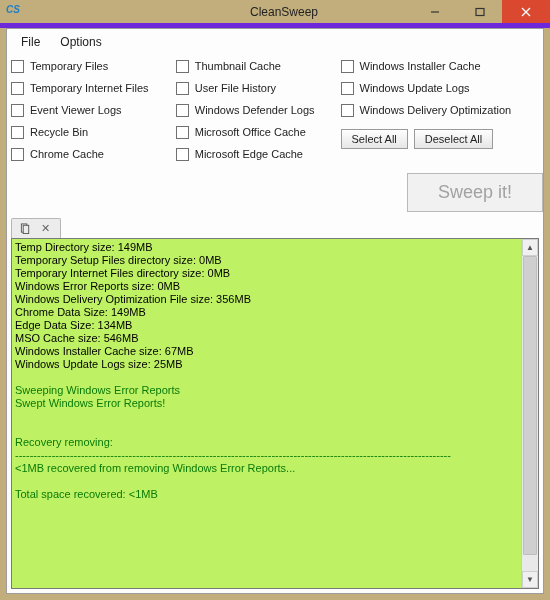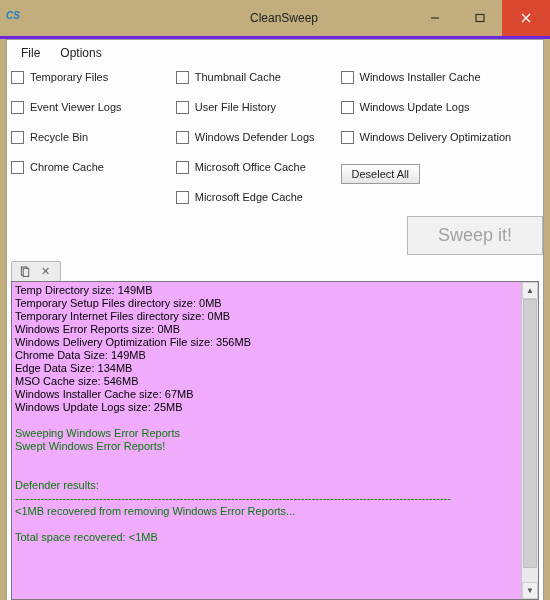--- a/index.html
+++ b/index.html
@@ -7,26 +7,26 @@
     margin: 0;
     padding: 0;
     width: 550px;
     height: 600px;
     background: #c1ae7c;
     font-family: "Segoe UI", Tahoma, sans-serif;
     font-size: 11px;
     overflow: hidden;
   }
   .titlebar {
-    height: 39px;
+    height: 28px;
     background: #c1ae7c;
     display: flex;
     align-items: center;
     position: relative;
-    border-bottom: 3px solid #6d28d9;
+    border-bottom: 5px solid #6d28d9;
   }
   .titlebar .app-icon {
     width: 16px; height: 16px;
     margin-left: 6px;
     color: #1f7fc9;
     font-weight: bold;
     font-size: 10px;
     font-style: italic;
   }
   .titlebar .title {
@@ -69,21 +69,21 @@
     padding: 4px 6px;
     font-size: 12px;
     color: #222;
   }
   .menubar .menu-item { padding: 2px 8px; }
   .columns {
     display: flex;
     padding: 2px 4px 6px 4px;
     gap: 6px;
   }
-  .col { flex: 1; display: flex; flex-direction: column; gap: 12px; }
+  .col { flex: 1; display: flex; flex-direction: column; gap: 4px; }
   .col3 { flex: 1.25; }
   .chk-row {
     display: flex;
     align-items: center;
     gap: 6px;
     height: 18px;
     font-size: 11px;
     color: #222;
   }
   .chk {
@@ -138,21 +138,21 @@
   .console-wrap {
     flex:1;
     margin: 0 4px 4px 4px;
     border: 1px solid #7a7a7a;
     position: relative;
     display:flex;
     min-height: 0;
   }
   .console {
     flex:1;
-    background: #f0abfc;
+    background: #bef264;
     color: #000;
     font-size: 11px;
     line-height: 13px;
     padding: 2px 3px;
     overflow: hidden;
     white-space: pre;
   }
   .console .green { color: #0a7a0a; }
   .scrollbar {
     width: 17px;
@@ -211,20 +211,24 @@
     </div>
 
     <div class="columns">
       <div class="col">
         <label class="chk-row">
             <span class="chk"></span>
             <span>Temporary Files</span>
           </label>
         <label class="chk-row">
             <span class="chk"></span>
+            <span>Temporary Internet Files</span>
+          </label>
+        <label class="chk-row">
+            <span class="chk"></span>
             <span>Event Viewer Logs</span>
           </label>
         <label class="chk-row">
             <span class="chk"></span>
             <span>Recycle Bin</span>
           </label>
         <label class="chk-row">
             <span class="chk"></span>
             <span>Chrome Cache</span>
           </label>
@@ -258,20 +262,21 @@
           </label>
         <label class="chk-row">
             <span class="chk"></span>
             <span>Windows Update Logs</span>
           </label>
         <label class="chk-row">
             <span class="chk"></span>
             <span>Windows Delivery Optimization</span>
           </label>
         <div class="btn-row">
+          <span class="btn">Select All</span>
           <span class="btn">Deselect All</span>
         </div>
       </div>
     </div>
 
     <div class="sweep-wrap">
       <span class="sweep-btn">Sweep it!</span>
     </div>
 
     <div class="tabbar">
@@ -293,21 +298,21 @@
 Chrome Data Size: 149MB
 Edge Data Size: 134MB
 MSO Cache size: 546MB
 Windows Installer Cache size: 67MB
 Windows Update Logs size: 25MB
 </span>
 <span class="green">Sweeping Windows Error Reports</span>
 <span class="green">Swept Windows Error Reports!</span>
 
 
-<span class="green">Defender results:</span>
+<span class="green">Recovery removing:</span>
 <span class="green">-----------------------------------------------------------------------------------------------------------------------</span>
 <span class="green">&lt;1MB recovered from removing Windows Error Reports...</span>
 
 <span class="green">Total space recovered: &lt;1MB</span></div>
       <div class="scrollbar">
         <div class="sb-btn">▲</div>
         <div class="sb-track">
             <div class="sb-thumb"></div>
           </div>
         <div class="sb-btn">▼</div>

